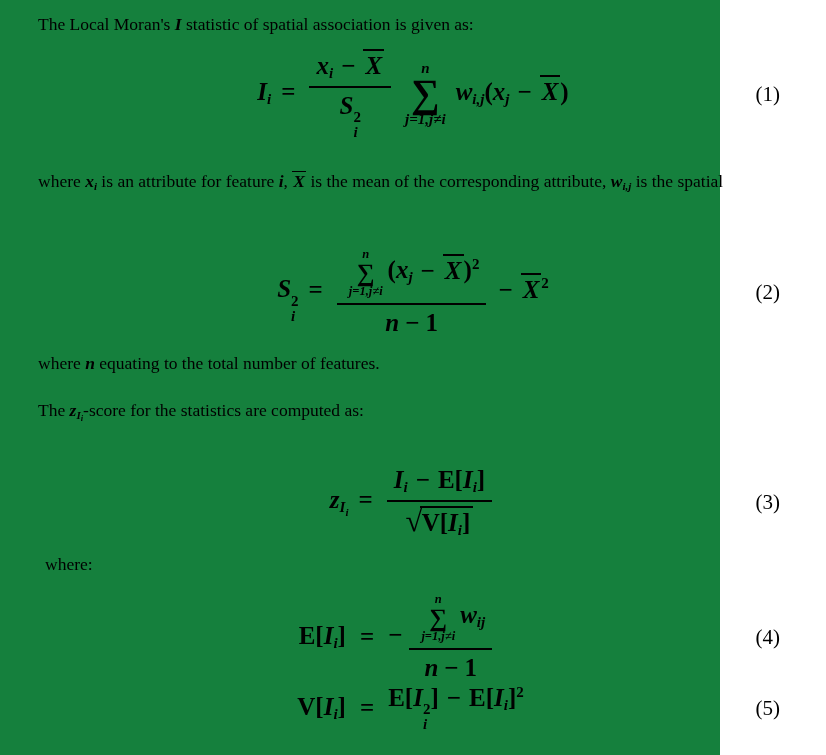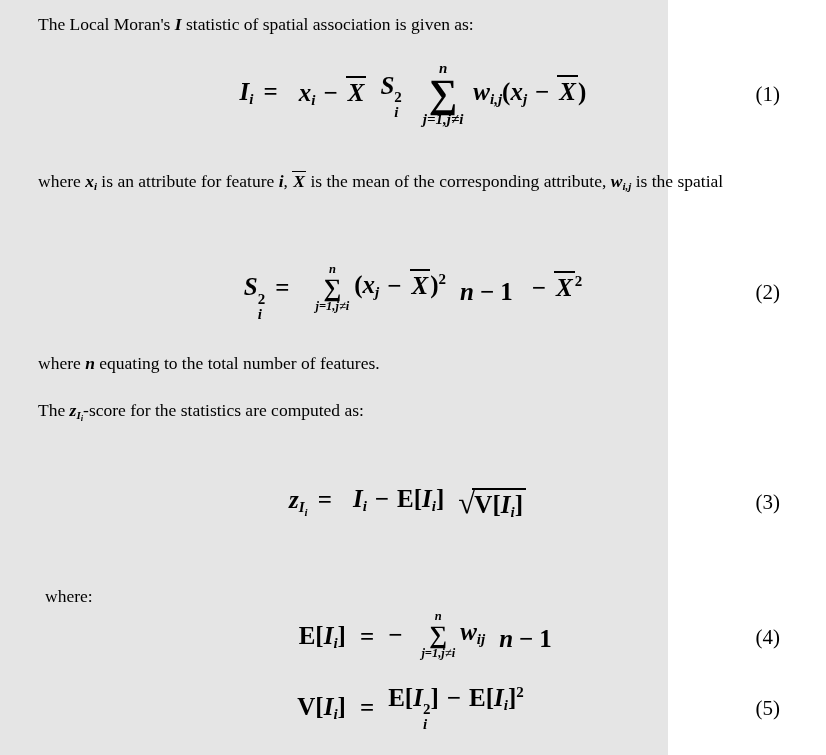--- a/index.html
+++ b/index.html
@@ -1,18 +1,18 @@
 <!DOCTYPE html>
 <html><head>
 <meta charset="utf-8">
 <style>
   html,body{margin:0;padding:0;background:#ffffff;}
   body{width:826px;height:755px;overflow:hidden;color:#000;
        font-family:"Liberation Serif","DejaVu Serif",serif;}
-  #doc{position:relative;width:668px;height:755px;background:#e5e5e5;}
+  #doc{position:relative;width:720px;height:755px;background:#15803d;}
 
   
   .para{position:absolute;left:38px;right:30px;font-size:17.5px;line-height:36px;}
   .pline{white-space:nowrap;margin-top:12px;}
   .rm{font-style:normal;font-weight:normal;}
   .mi{font-style:italic;font-weight:bold;}
   .misub{font-size:11px;font-style:italic;font-weight:bold;vertical-align:-3px;}
   .misub2{font-size:8.5px;font-style:italic;font-weight:bold;vertical-align:-5px;}
   .obar-sm{display:inline-block;border-top:1.6px solid #000;padding:0 1px;line-height:1.12;
            font-style:italic;font-weight:bold;}
@@ -22,21 +22,21 @@
   .eq{font-size:25px;font-weight:bold;font-style:normal;white-space:nowrap;}
   .eq .v{font-style:italic;}
   .sub{font-size:15px;vertical-align:-4px;}
   .sup{font-size:15px;vertical-align:9px;}
   .stk{display:inline-flex;flex-direction:column;align-items:flex-start;
        font-size:15px;line-height:1.0;vertical-align:-8px;}
   .mo{margin:0 8px;}
   .mo2{margin:0 6px;}
   .rel{margin:0 10px;}
   .neg{margin:0 3px 0 0;}
-  .frac{display:inline-flex;align-items:center;vertical-align:middle;margin:0 4px;}
+  .frac{display:inline-flex;flex-direction:column;align-items:center;vertical-align:middle;margin:0 4px;}
   .frac .fn{padding:0 7px 4px;}
   .frac .fb{align-self:stretch;height:0;border-top:2.4px solid #000;}
   .frac .fd{padding:4px 7px 0;}
   .bigsum{display:inline-flex;flex-direction:column;align-items:center;vertical-align:middle;
           line-height:1;margin:0 10px;}
   .bigsum .lim{font-size:15px;font-style:italic;line-height:1.15;}
   .bigsum .sig{font-size:40px;line-height:0.85;font-style:normal;}
   .smsum{display:inline-flex;flex-direction:column;align-items:center;vertical-align:middle;
          line-height:1;margin:0 5px;}
   .smsum .lim{font-size:12.5px;font-style:italic;line-height:1.15;}
@@ -107,21 +107,21 @@
           <span class="fn"><span class="v">I</span><span class="sub v">i</span><span class="mo">−</span><span>E</span><span>[</span><span class="v">I</span><span class="sub v">i</span><span>]</span></span>
           <span class="fb"></span>
           <span class="fd"><span class="sqrt">
               <span class="rad">√</span>
               <span class="radicand"><span>V</span><span>[</span><span class="v">I</span><span class="sub v">i</span><span>]</span></span>
             </span></span>
         </span></div>
     <span class="eqnum">(3)</span>
   </div>
 
-  <div class="para" style="top:578px;left:45px;"><span class="rm">where:</span></div>
+  <div class="para" style="top:546px;left:45px;"><span class="rm">where:</span></div>
 
   <div class="alignrow" style="top:590px;height:94px;">
     <span class="eq alhs"><span>E</span><span>[</span><span class="v">I</span><span class="sub v">i</span><span>]</span></span>
       <span class="eq arel">=</span>
       <span class="eq arhs"><span class="neg">−</span><span class="frac">
           <span class="fn"><span class="smsum">
               <span class="lim">n</span>
               <span class="sig">∑</span>
               <span class="lim">j=1,j≠i</span>
             </span><span class="v">w</span><span class="sub v">ij</span></span>

